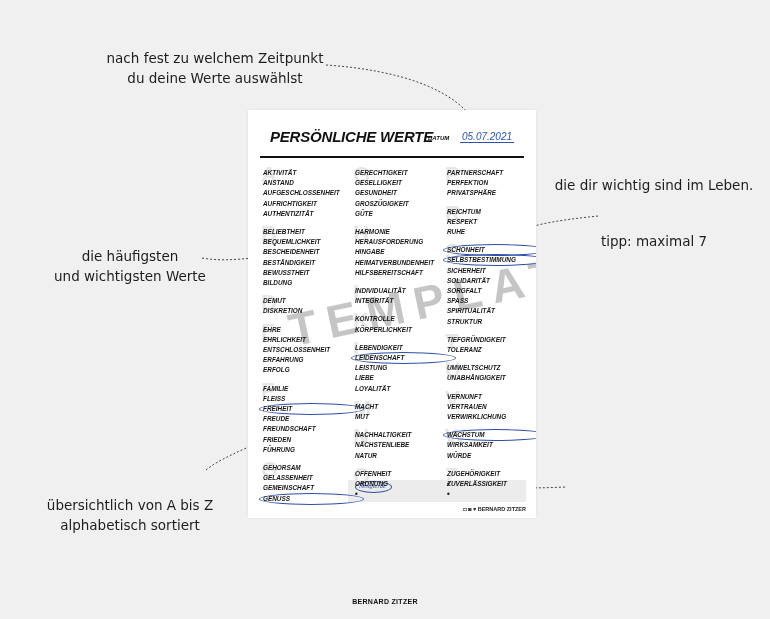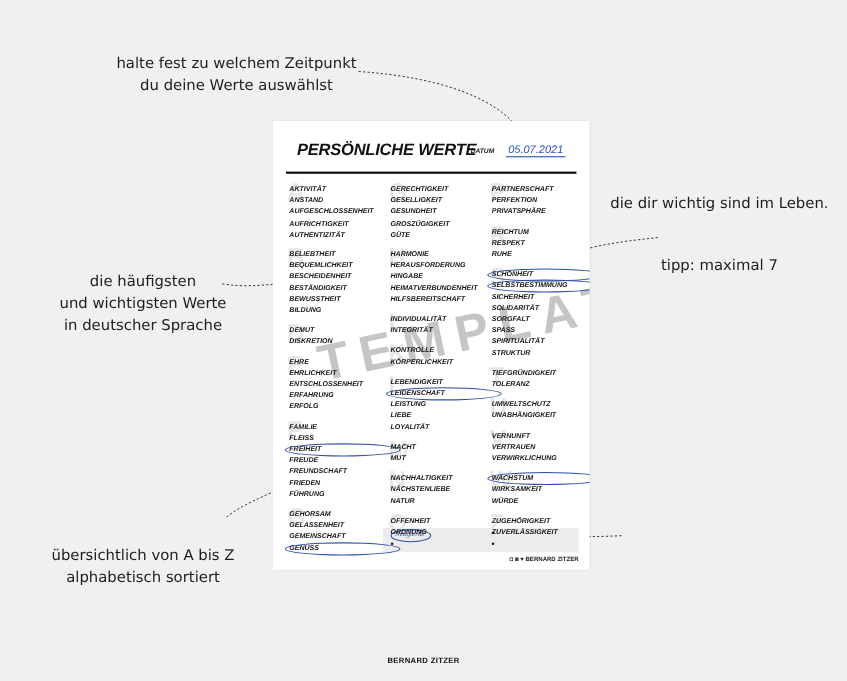--- a/index.html
+++ b/index.html
@@ -31,33 +31,32 @@
   <g fill="none" stroke="#333" stroke-width="0.9" stroke-dasharray="2,2">
     <path d="M 326 65 C 400 70, 460 90, 478 128"></path>
     <path d="M 598 216 C 560 220, 520 225, 506 240"></path>
     <path d="M 202 258 C 225 262, 245 258, 258 258"></path>
     <path d="M 206 470 C 230 450, 300 430, 350 398"></path>
     <path d="M 565 487 C 545 488, 525 488, 510 488"></path>
   </g>
 </svg>
 
 <div class="annot" style="left:100px; top:48px; width:230px;">
-  <div>halte fest zu welchem Zeitpunkt</div>
+  <div>nach fest zu welchem Zeitpunkt</div>
   <div>du deine Werte auswählst</div>
 </div>
 
 <div class="annot" style="left:548px; top:175px; width:212px;">
   <div>die dir wichtig sind im Leben.</div>
 </div>
 <div class="annot" style="left:548px; top:231px; width:212px;">tipp: maximal 7</div>
 
 <div class="annot" style="left:40px; top:246px; width:180px;">
   <div>die häufigsten</div>
   <div>und wichtigsten Werte</div>
-  <div>in deutscher Sprache</div>
 </div>
 
 <div class="annot" style="left:20px; top:495px; width:220px;">
   <div>übersichtlich von A bis Z</div>
   <div>alphabetisch sortiert</div>
 </div>
 
 <div class="annot" style="left:560px; top:531px; width:200px;">
 </div>
 

